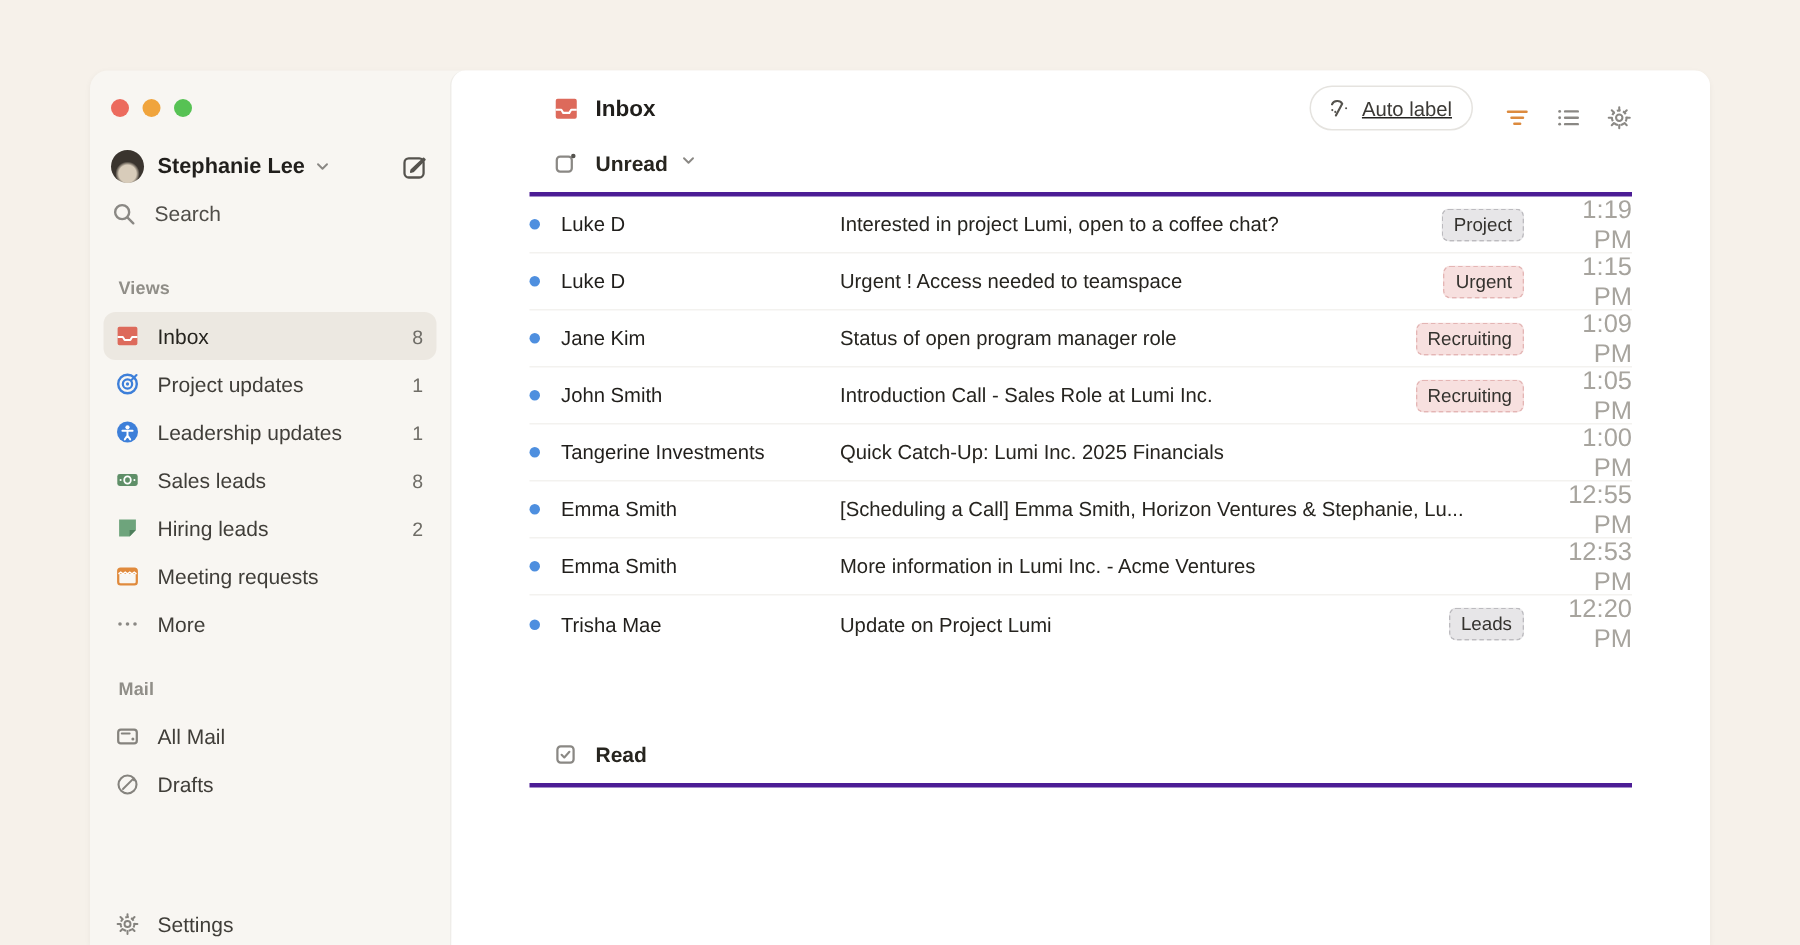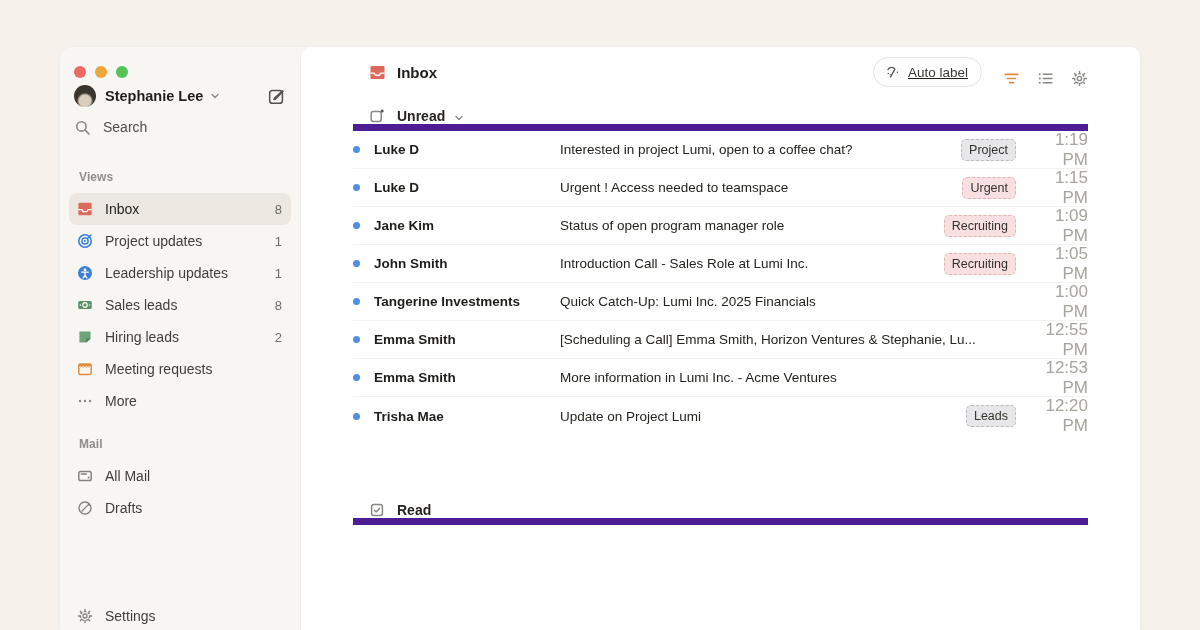--- a/index.html
+++ b/index.html
@@ -23,21 +23,21 @@
     display:flex; flex-direction:column;
     padding:0 9px;
     position:relative;
   }
   .lights { display:flex; gap:9px; margin:19px 0 0 5px; }
   .light { width:12px; height:12px; border-radius:50%; }
   .light.red { background:#EC6B5E; }
   .light.orange { background:#F0A43C; }
   .light.green { background:#57C254; }
 
-  .profile { display:flex; align-items:center; margin-top:4px; padding:0 5px; height:28px; }
+  .profile { display:flex; align-items:center; margin-top:19px; padding:0 5px; height:28px; }
   .avatar {
     width:22px; height:22px; border-radius:50%;
     background:radial-gradient(circle at 50% 72%, #D8CCBA 0 30%, #3A342E 42%);
     flex:0 0 22px;
   }
   .profile-name { font-size:14.5px; font-weight:700; color:#211F1C; margin-left:9px; }
   .profile .chev { margin-left:6px; }
   .compose-btn { margin-left:auto; display:flex; align-items:center; cursor:pointer; }
 
   .search-row { display:flex; height:30px; margin-top:9px; padding:0 5px; color:#55534E; font-size:14px; }
@@ -73,34 +73,34 @@
   .auto-label-btn {
     display:flex; align-items:center; gap:7px;
     border:1px solid #E5E3DF; border-radius:16px; background:#fff;
     height:30px; padding:0 13px 0 11px;
     font-size:13.5px; font-weight:500; color:#3B3935; cursor:pointer;
     margin-right:4px;
   }
   .icon-btn { display:flex; align-items:center; cursor:pointer; }
 
   .section-head {
-    display:flex; align-items:flex-end; height:30px; margin-top:14px;
-    padding-left:16px; border-bottom:7px solid #4c1d95;
+    display:flex; align-items:flex-start; height:30px; margin-top:14px;
+    padding-left:16px; border-bottom:3px solid #4c1d95;
     font-size:14px; font-weight:700; color:#27251F;
   }
   .section-head .label { margin-left:12px; }
   .section-head .chev { margin-left:8px; }
 
   .email-row {
     display:flex; align-items:center; height:38px;
     font-size:13.5px; cursor:pointer;
   }
   .email-row:not(:last-child) { border-bottom:1px solid #F3F2EF; }
   .dot { width:7px; height:7px; border-radius:50%; background:#4E8FDF; flex:0 0 7px; }
-  .sender { width:186px; flex:0 0 186px; margin-left:14px; font-weight:700; color:#201E1B;
+  .sender { width:186px; flex:0 0 186px; margin-left:14px; font-weight:400; color:#201E1B;
             white-space:nowrap; overflow:hidden; }
   .subject { flex:1; color:#26241F; white-space:nowrap; overflow:hidden; }
   .badge {
     font-size:12.5px; color:#34322E; border-radius:5px; padding:3px 7px;
     margin-left:12px; margin-right:14px; white-space:nowrap;
   }
   .badge:empty { display:none; }
   .badge.gray { background:#E7E6E8; border:1px dashed rgba(110,108,115,0.35); }
   .badge.pink { background:#F7E0DF; border:1px dashed rgba(205,130,130,0.45); }
   .time { width:58px; flex:0 0 58px; text-align:right; font-size:17px; color:#A7A49E; }

